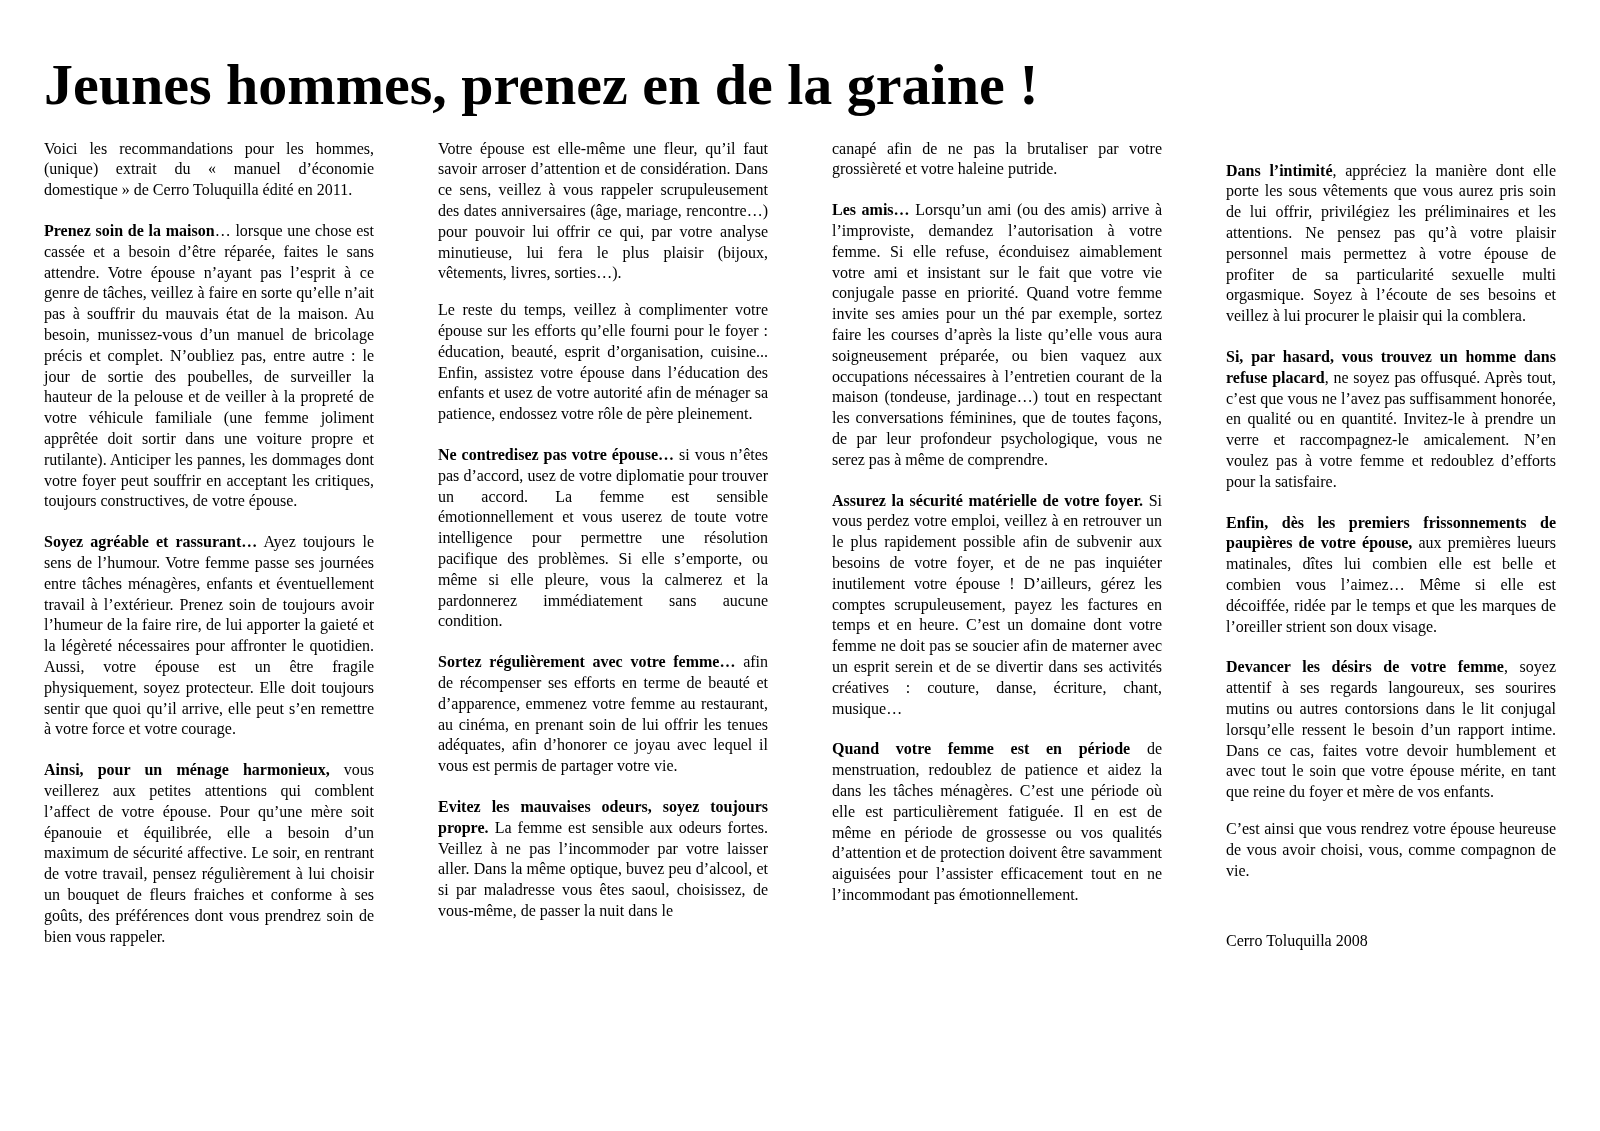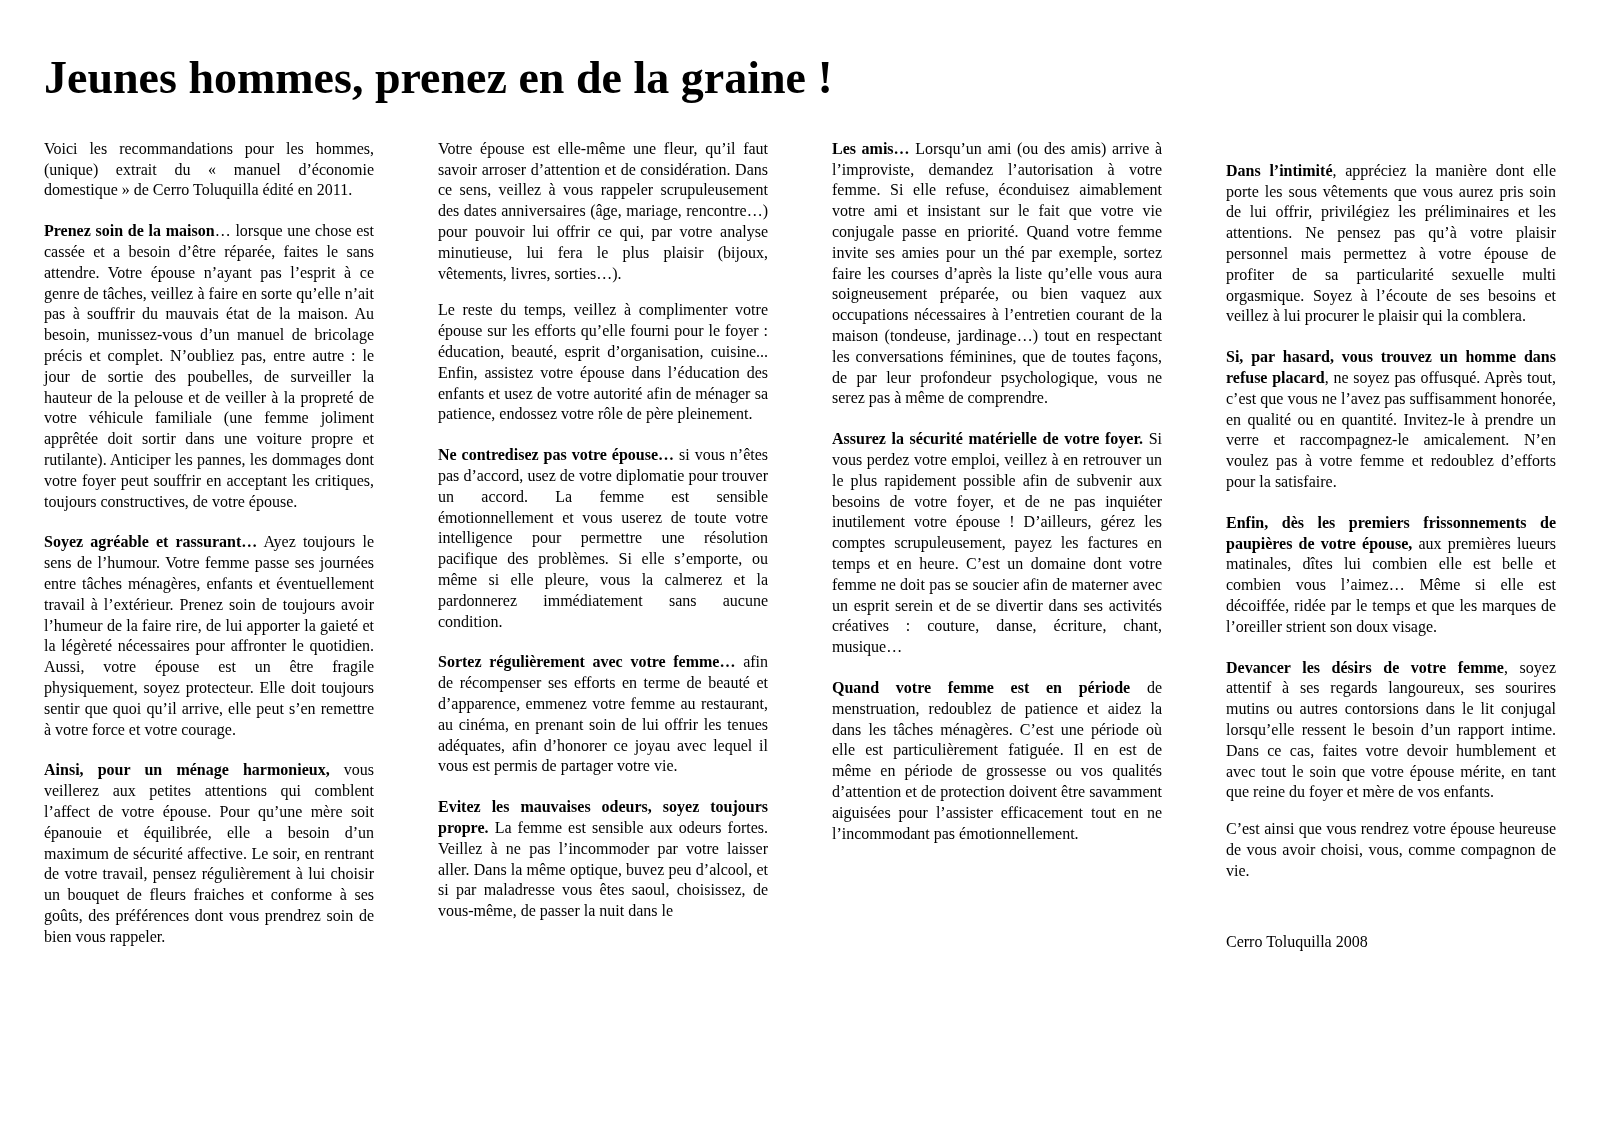--- a/index.html
+++ b/index.html
@@ -8,23 +8,23 @@
     width: 1600px;
     height: 1131px;
     overflow: hidden;
     font-family: "Liberation Serif", serif;
     color: #000000;
   }
   .page { padding: 52px 44px 0 44px; }
   .doc-title {
     font-family: "Liberation Serif", serif;
     font-weight: 700;
-    font-size: 46px;
+    font-size: 58px;
     line-height: 1.15;
-    margin-bottom: 34px;
+    margin-bottom: 20px;
     white-space: nowrap;
   }
   .columns { display: flex; gap: 64px; align-items: flex-start; }
   .col {
     width: 330px;
     flex: 0 0 330px;
     font-size: 16px;
     line-height: 1.3;
     text-align: justify;
   }
@@ -48,20 +48,21 @@
         <p class="para"><b>Ainsi, pour un ménage harmonieux,</b><span> vous veillerez aux petites attentions qui comblent l’affect de votre épouse. Pour qu’une mère soit épanouie et équilibrée, elle a besoin d’un maximum de sécurité affective. Le soir, en rentrant de votre travail, pensez régulièrement à lui choisir un bouquet de fleurs fraiches et conforme à ses goûts, des préférences dont vous prendrez soin de bien vous rappeler.</span></p>
       </div>
     <div class="col">
         <p class="para"><span>Votre épouse est elle-même une fleur, qu’il faut savoir arroser d’attention et de considération. Dans ce sens, veillez à vous rappeler scrupuleusement des dates anniversaires (âge, mariage, rencontre…) pour pouvoir lui offrir ce qui, par votre analyse minutieuse, lui fera le plus plaisir (bijoux, vêtements, livres, sorties…).</span></p>
         <p class="para tight"><span>Le reste du temps, veillez à complimenter votre épouse sur les efforts qu’elle fourni pour le foyer : éducation, beauté, esprit d’organisation, cuisine... Enfin, assistez votre épouse dans l’éducation des enfants et usez de votre autorité afin de ménager sa patience, endossez votre rôle de père pleinement.</span></p>
         <p class="para"><b>Ne contredisez pas votre épouse…</b><span> si vous n’êtes pas d’accord, usez de votre diplomatie pour trouver un accord. La femme est sensible émotionnellement et vous userez de toute votre intelligence pour permettre une résolution pacifique des problèmes. Si elle s’emporte, ou même si elle pleure, vous la calmerez et la pardonnerez immédiatement sans aucune condition.</span></p>
         <p class="para"><b>Sortez régulièrement avec votre femme…</b><span> afin de récompenser ses efforts en terme de beauté et d’apparence, emmenez votre femme au restaurant, au cinéma, en prenant soin de lui offrir les tenues adéquates, afin d’honorer ce joyau avec lequel il vous est permis de partager votre vie.</span></p>
         <p class="para"><b>Evitez les mauvaises odeurs, soyez toujours propre.</b><span> La femme est sensible aux odeurs fortes. Veillez à ne pas l’incommoder par votre laisser aller. Dans la même optique, buvez peu d’alcool, et si par maladresse vous êtes saoul, choisissez, de vous-même, de passer la nuit dans le</span></p>
       </div>
     <div class="col">
+        <p class="para"><span>canapé afin de ne pas la brutaliser par votre grossièreté et votre haleine putride.</span></p>
         <p class="para"><b>Les amis…</b><span> Lorsqu’un ami (ou des amis) arrive à l’improviste, demandez l’autorisation à votre femme. Si elle refuse, éconduisez aimablement votre ami et insistant sur le fait que votre vie conjugale passe en priorité. Quand votre femme invite ses amies pour un thé par exemple, sortez faire les courses d’après la liste qu’elle vous aura soigneusement préparée, ou bien vaquez aux occupations nécessaires à l’entretien courant de la maison (tondeuse, jardinage…) tout en respectant les conversations féminines, que de toutes façons, de par leur profondeur psychologique, vous ne serez pas à même de comprendre.</span></p>
         <p class="para"><b>Assurez la sécurité matérielle de votre foyer.</b><span> Si vous perdez votre emploi, veillez à en retrouver un le plus rapidement possible afin de subvenir aux besoins de votre foyer, et de ne pas inquiéter inutilement votre épouse ! D’ailleurs, gérez les comptes scrupuleusement, payez les factures en temps et en heure. C’est un domaine dont votre femme ne doit pas se soucier afin de materner avec un esprit serein et de se divertir dans ses activités créatives : couture, danse, écriture, chant, musique…</span></p>
         <p class="para"><b>Quand votre femme est en période</b><span> de menstruation, redoublez de patience et aidez la dans les tâches ménagères. C’est une période où elle est particulièrement fatiguée. Il en est de même en période de grossesse ou vos qualités d’attention et de protection doivent être savamment aiguisées pour l’assister efficacement tout en ne l’incommodant pas émotionnellement.</span></p>
       </div>
     <div class="col col-offset">
         <p class="para"><b>Dans l’intimité</b><span>, appréciez la manière dont elle porte les sous vêtements que vous aurez pris soin de lui offrir, privilégiez les préliminaires et les attentions. Ne pensez pas qu’à votre plaisir personnel mais permettez à votre épouse de profiter de sa particularité sexuelle multi orgasmique. Soyez à l’écoute de ses besoins et veillez à lui procurer le plaisir qui la comblera.</span></p>
         <p class="para"><b>Si, par hasard, vous trouvez un homme dans refuse placard</b><span>, ne soyez pas offusqué. Après tout, c’est que vous ne l’avez pas suffisamment honorée, en qualité ou en quantité. Invitez-le à prendre un verre et raccompagnez-le amicalement. N’en voulez pas à votre femme et redoublez d’efforts pour la satisfaire.</span></p>
         <p class="para"><b>Enfin, dès les premiers frissonnements de paupières de votre épouse,</b><span> aux premières lueurs matinales, dîtes lui combien elle est belle et combien vous l’aimez… Même si elle est décoiffée, ridée par le temps et que les marques de l’oreiller strient son doux visage.</span></p>
         <p class="para"><b>Devancer les désirs de votre femme</b><span>, soyez attentif à ses regards langoureux, ses sourires mutins ou autres contorsions dans le lit conjugal lorsqu’elle ressent le besoin d’un rapport intime. Dans ce cas, faites votre devoir humblement et avec tout le soin que votre épouse mérite, en tant que reine du foyer et mère de vos enfants.</span></p>
         <p class="para tight"><span>C’est ainsi que vous rendrez votre épouse heureuse de vous avoir choisi, vous, comme compagnon de vie.</span></p>

